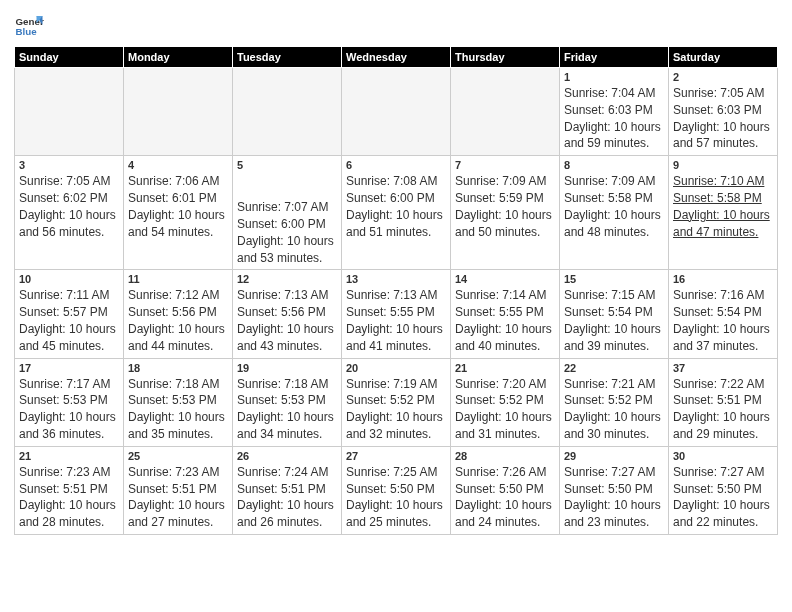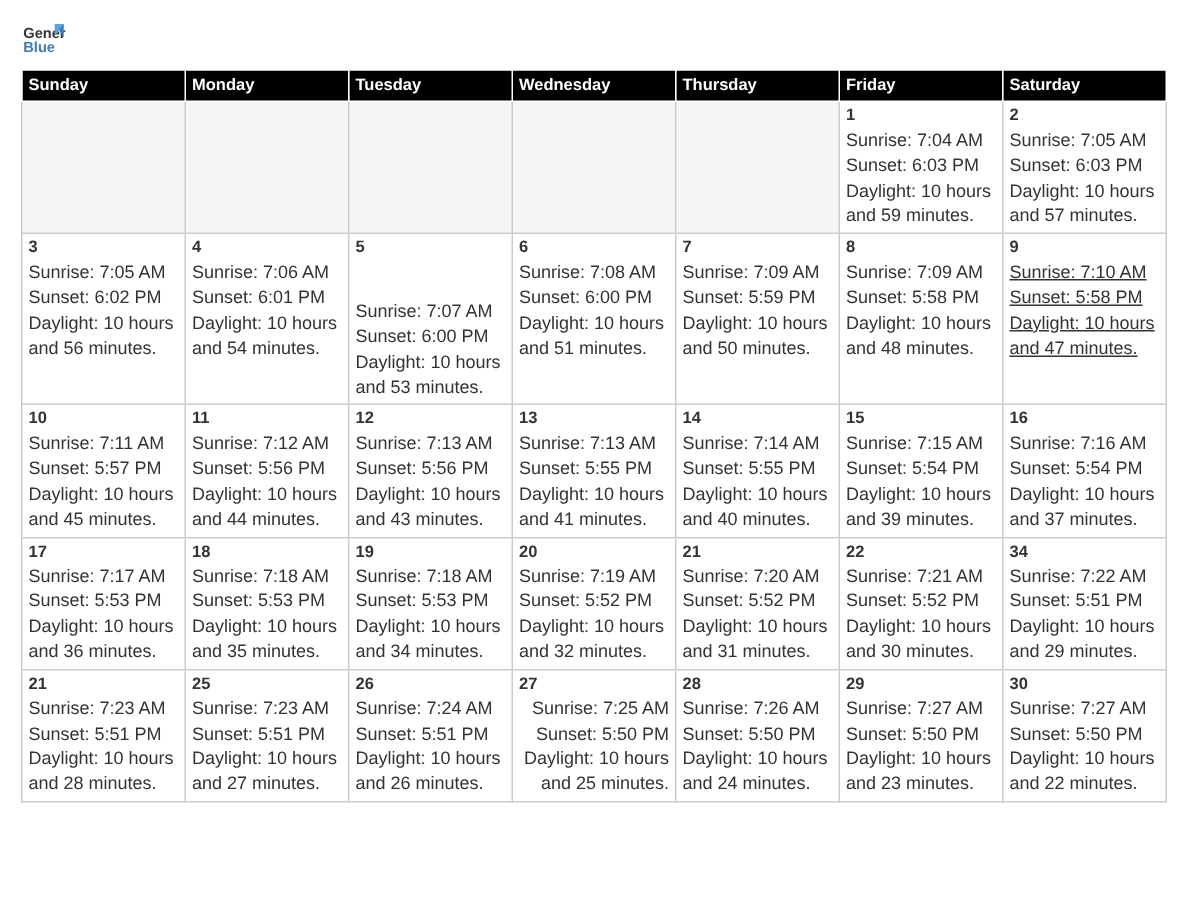--- a/index.html
+++ b/index.html
@@ -250,21 +250,21 @@
 Sunset: 5:52 PM
 Daylight: 10 hours and 31 minutes.</div>
           </td>
           <td>
             <span class="day-num">22</span>
             <div class="day-info" style="white-space: pre-line;">Sunrise: 7:21 AM
 Sunset: 5:52 PM
 Daylight: 10 hours and 30 minutes.</div>
           </td>
           <td>
-            <span class="day-num">34</span>
+            <span class="day-num">37</span>
             <div class="day-info" style="white-space: pre-line;">Sunrise: 7:22 AM
 Sunset: 5:51 PM
 Daylight: 10 hours and 29 minutes.</div>
           </td>
         </tr>
         <tr>
           <td>
             <span class="day-num">21</span>
             <div class="day-info" style="white-space: pre-line;">Sunrise: 7:23 AM
 Sunset: 5:51 PM
@@ -277,21 +277,21 @@
 Daylight: 10 hours and 27 minutes.</div>
           </td>
           <td>
             <span class="day-num">26</span>
             <div class="day-info" style="white-space: pre-line;">Sunrise: 7:24 AM
 Sunset: 5:51 PM
 Daylight: 10 hours and 26 minutes.</div>
           </td>
           <td>
             <span class="day-num">27</span>
-            <div class="day-info" style="white-space: pre-line; text-align: right;">Sunrise: 7:25 AM
+            <div class="day-info" style="white-space: pre-line;">Sunrise: 7:25 AM
 Sunset: 5:50 PM
 Daylight: 10 hours and 25 minutes.</div>
           </td>
           <td>
             <span class="day-num">28</span>
             <div class="day-info" style="white-space: pre-line;">Sunrise: 7:26 AM
 Sunset: 5:50 PM
 Daylight: 10 hours and 24 minutes.</div>
           </td>
           <td>

